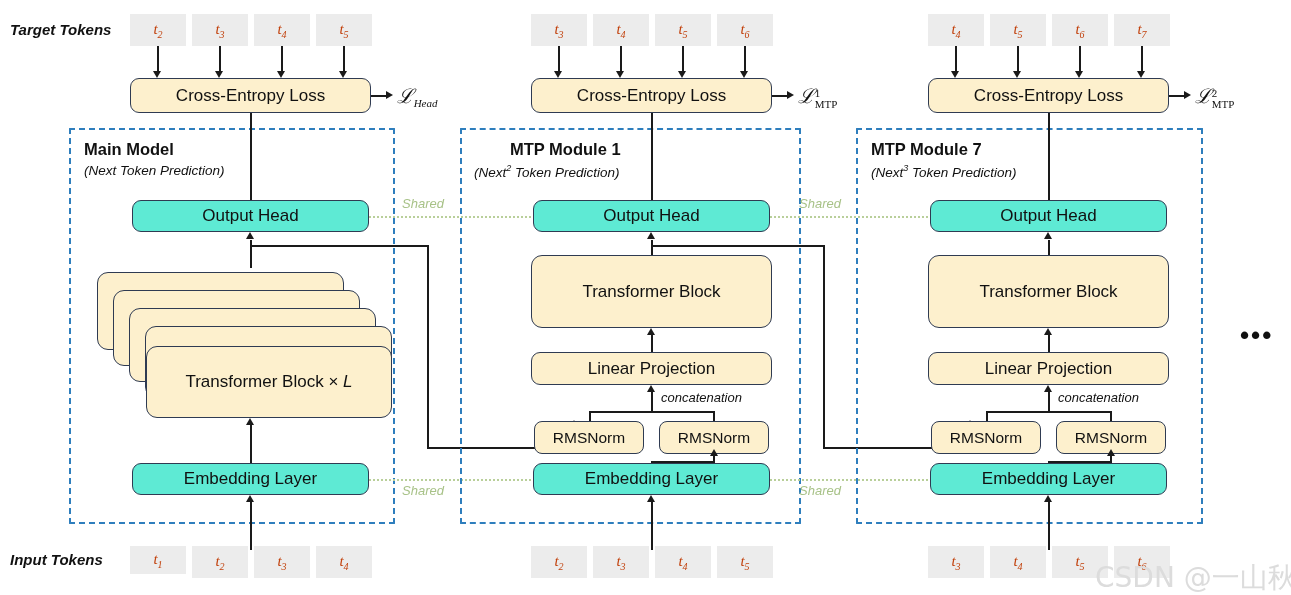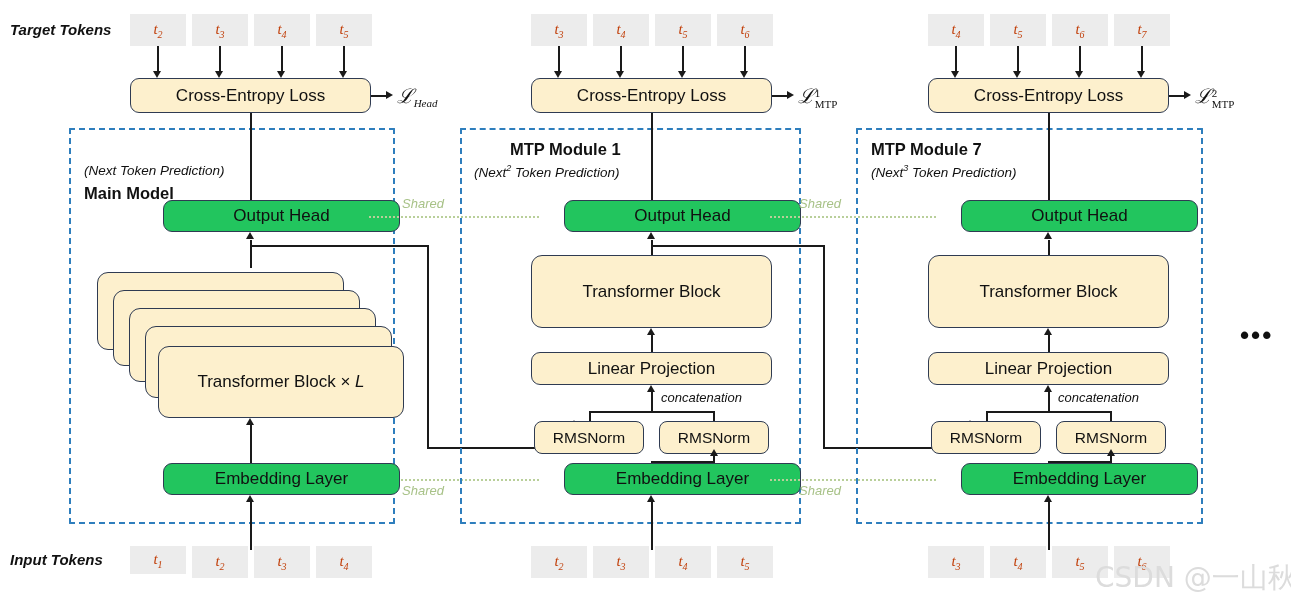--- a/index.html
+++ b/index.html
@@ -22,21 +22,21 @@
   }
   .token sub{font-size:10px;font-style:italic;}
 
   
   .node{
     border:1.6px solid #2f3b52;border-radius:9px;
     display:flex;align-items:center;justify-content:center;
     font-size:17px;color:#111;white-space:nowrap;
   }
   .node.yellow{background:#fdf0cd;}
-  .node.green{background:#22c55e;margin-left:31px;}
+  .node.green{background:#5eead4;}
   .node.small{font-size:15.5px;border-radius:8px;}
 
   
   .stack-layer{
     background:#fdf0cd;border:1.6px solid #2f3b52;border-radius:11px;
   }
 
   
   .module-frame{
     border:2.4px dashed #2e7ebd;background:transparent;border-radius:1px;
@@ -126,41 +126,41 @@
 
   <div class="abs node yellow" style="left:130px;top:78px;width:241px;height:35px;">Cross-Entropy Loss</div>
 
   <div class="abs seg-h" style="left:371px;top:95px;width:16px;"></div>
   <div class="abs arrow-right" style="left:386px;top:91px;"></div>
   <div class="abs loss-sym" style="left:397px;top:86px;">
     <span class="cal">ℒ</span><span class="subs" style="font-style:italic;">Head</span>
   </div>
 
   <div class="abs module-frame" style="left:69px;top:128px;width:326px;height:396px;"></div>
-  <div class="abs module-title" style="left:84px;top:140px;margin-top:44px;">Main Model</div>
+  <div class="abs module-title" style="left:84px;top:140px;">Main Model</div>
   <div class="abs module-sub" style="left:84px;top:163px;">(Next Token Prediction)</div>
 
   <div class="abs seg-v" style="left:250px;top:113px;height:88px;"></div>
 
   <div class="abs node green" style="left:132px;top:200px;width:237px;height:32px;">Output Head</div>
 
   <div class="abs seg-v" style="left:250px;top:240px;height:28px;"></div>
   <div class="abs arrow-up" style="left:246px;top:232px;"></div>
 
   <div class="abs seg-h" style="left:250px;top:245px;width:179px;"></div>
   <div class="abs seg-v" style="left:427px;top:245px;height:203px;"></div>
   <div class="abs seg-h" style="left:427px;top:447px;width:147px;"></div>
   <div class="abs arrow-up" style="left:570px;top:420px;"></div>
   <div class="abs seg-v" style="left:573px;top:427px;height:21px;"></div>
 
   <div class="abs stack-layer" style="left:97px;top:272px;width:247px;height:78px;z-index:1;"></div>
   <div class="abs stack-layer" style="left:113px;top:290px;width:247px;height:76px;z-index:2;"></div>
   <div class="abs stack-layer" style="left:129px;top:308px;width:247px;height:74px;z-index:3;"></div>
   <div class="abs stack-layer" style="left:145px;top:326px;width:247px;height:72px;z-index:4;"></div>
-  <div class="abs node yellow" style="left:158px;top:346px;width:246px;height:72px;z-index:5;border-radius:11px;">
+  <div class="abs node yellow" style="left:146px;top:346px;width:246px;height:72px;z-index:5;border-radius:11px;">
     <span>Transformer Block × <i>L</i></span>
   </div>
 
   <div class="abs seg-v" style="left:250px;top:425px;height:38px;z-index:6;"></div>
   <div class="abs arrow-up" style="left:246px;top:418px;z-index:6;"></div>
 
   <div class="abs node green" style="left:132px;top:463px;width:237px;height:32px;z-index:6;">Embedding Layer</div>
 
   <div class="abs seg-v" style="left:250px;top:502px;height:48px;"></div>
   <div class="abs arrow-up" style="left:246px;top:495px;"></div>

